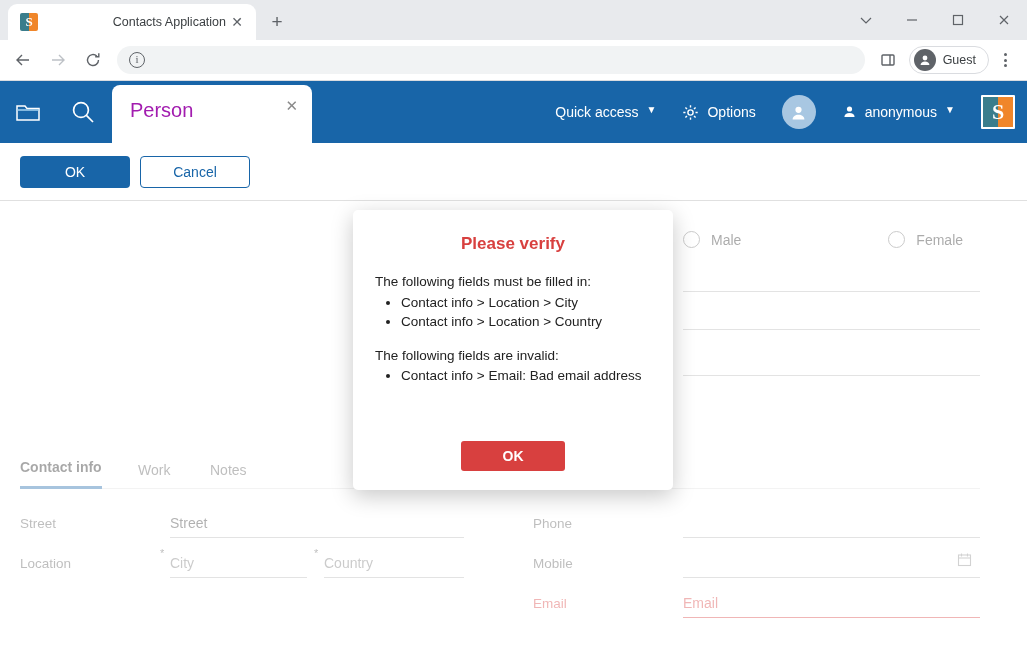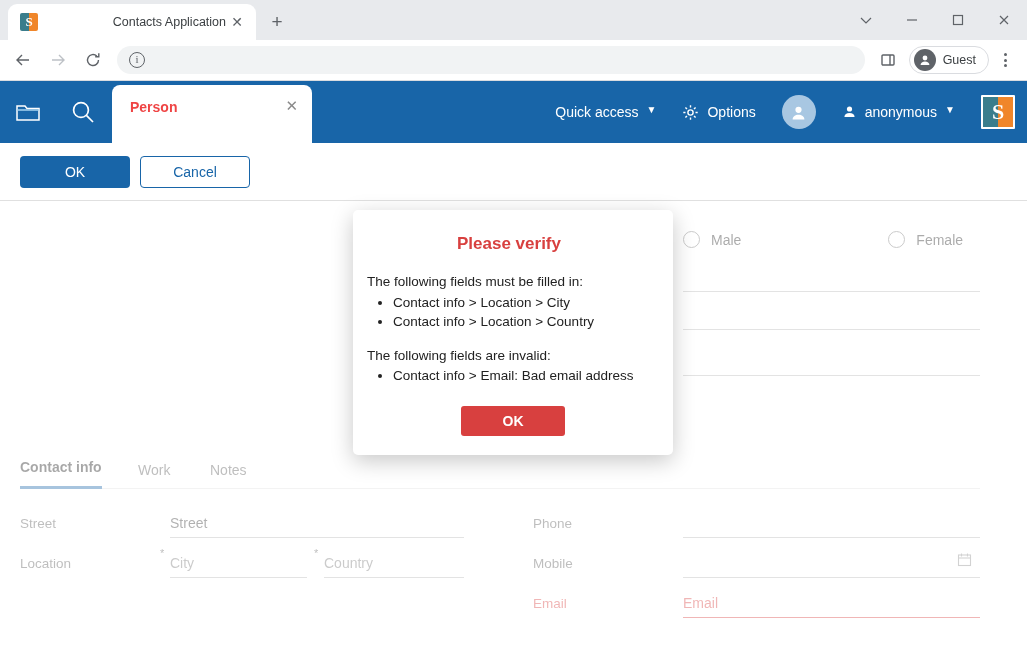--- a/index.html
+++ b/index.html
@@ -97,21 +97,21 @@
   }
   .hdr-icon {
     position: absolute; top: 14px; width: 34px; height: 34px;
     display: flex; align-items: center; justify-content: center; color: #ffffff;
   }
   .app-tab {
     position: absolute; left: 112px; top: 85px; width: 200px; height: 60px;
     background: #ffffff; border-radius: 8px 8px 0 0;
     display: flex; align-items: flex-start; padding: 14px 14px 0 18px;
   }
-  .app-tab-title { font-size: 14px; font-weight: bold; color: #ef4444; flex: 1; }
+  .app-tab-title { font-size: 20px; font-weight: normal; color: #a21caf; flex: 1; }
   .app-tab-close { color: #8a8a8a; font-size: 15px; line-height: 14px; }
   .hdr-right {
     position: absolute; right: 0; top: 81px; height: 62px;
     display: flex; align-items: center; padding-right: 12px;
   }
   .hdr-item {
     display: flex; align-items: flex-start; color: #ffffff; font-size: 14px;
     margin-left: 26px; white-space: nowrap;
   }
   .hdr-item .chev { margin-left: 8px; font-size: 10px; }
@@ -179,24 +179,24 @@
   .star { position: absolute; font-size: 11px; color: #555555; }
 
   .err-line { position: absolute; border-bottom: 1.5px solid #d8403f; }
 
   
   .backdrop {
     position: absolute; left: 0; top: 201px; width: 1027px; height: 451px;
     background: rgba(255,255,255,0.62);
   }
   .dialog {
-    position: absolute; left: 353px; top: 210px; width: 320px; height: 245px;
+    position: absolute; left: 353px; top: 210px; width: 320px; height: 280px;
     background: #ffffff; border-radius: 5px;
     box-shadow: 0 6px 22px rgba(0,0,0,0.22);
-    padding: 24px 22px 0 14px;
+    padding: 24px 22px 0 22px;
   }
   .dlg-title {
     text-align: center; color: #d8403f; font-size: 17px; font-weight: bold;
     margin-bottom: 18px;
   }
   .dlg-text { font-size: 13.5px; color: #222222; line-height: 1.45; }
   .dlg-list { list-style: disc; margin: 1px 0 0 26px; }
   .dlg-list li { font-size: 13.5px; color: #222222; line-height: 1.45; }
   .dlg-gap { height: 14px; }
   .dlg-ok {

